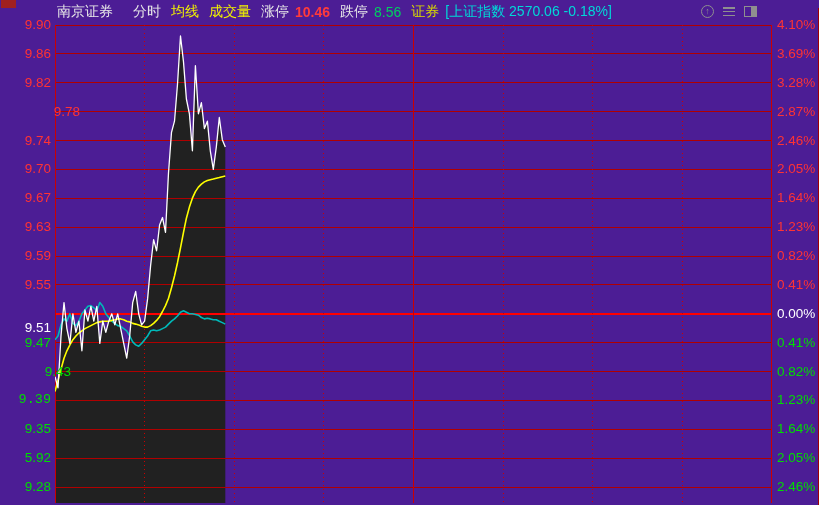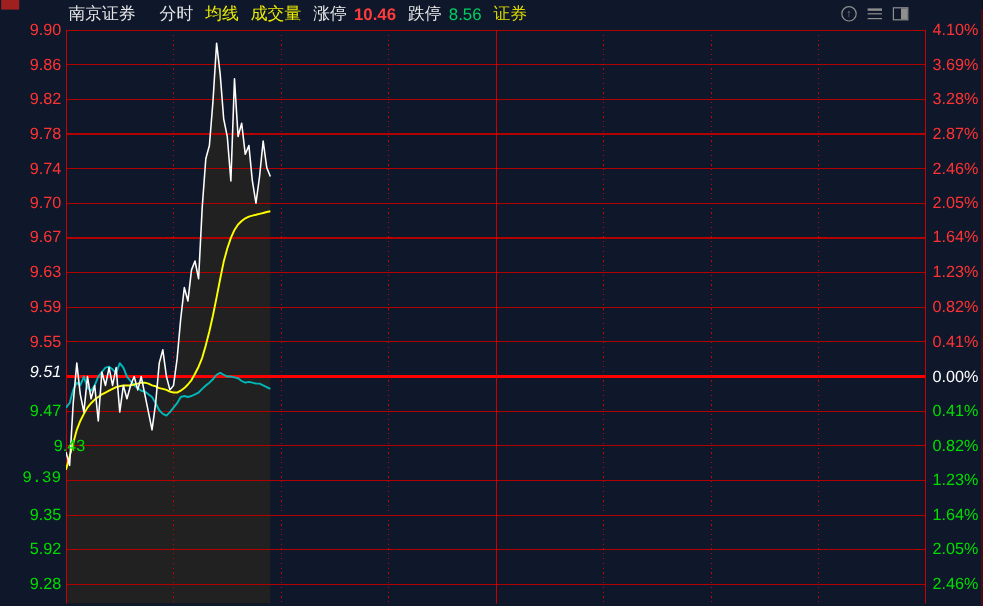--- a/index.html
+++ b/index.html
@@ -1,16 +1,16 @@
 <!DOCTYPE html>
 <html><head>
 <meta charset="utf-8">
 <style>
   html,body{margin:0;padding:0;background:#000;}
-  #app{position:relative;width:819px;height:505px;background:#0f172a;overflow:hidden;
+  #app{position:relative;width:819px;height:505px;background:#4c1d95;overflow:hidden;
        font-family:"Liberation Sans","DejaVu Sans",sans-serif;}
   
   #header{position:absolute;left:0;top:0;width:819px;height:24px;display:flex;
           align-items:center;padding-left:57px;box-sizing:border-box;font-size:14px;white-space:nowrap;}
   .h-white{color:#e8e8e8;}
   .h-yellow{color:#f0f000;}
   .h-red{color:#ff3b3b;font-weight:bold;}
   .h-green{color:#00d060;}
   .h-cyan{color:#00d8d8;}
   .h-oliveyellow{color:#d8d800;}
@@ -41,20 +41,21 @@
   <div id="header">
     <span class="h-white mr20">南京证券</span>
     <span class="h-white mr10">分时</span>
     <span class="h-yellow mr10">均线</span>
     <span class="h-yellow mr10">成交量</span>
     <span class="h-white mr6">涨停</span>
     <span class="h-red mr10">10.46</span>
     <span class="h-white mr6">跌停</span>
     <span class="h-green mr10">8.56</span>
     <span class="h-oliveyellow mr6">证券</span>
+    <span class="h-cyan">[上证指数 2570.06 -0.18%]</span>
   </div>
 
   <div id="hdr-icons">
     <div class="icon-circle">↑</div>
     <div class="icon-menu">
         <i></i>
         <i></i>
         <i></i>
       </div>
     <div class="icon-panel"></div>
@@ -94,28 +95,28 @@
         <polyline points="0.0,314.7 3.0,311.0 6.0,299.9 9.0,293.9 11.9,296.2 14.9,288.8 17.9,298.4 20.9,300.6 23.9,296.2 26.9,288.8 29.9,285.0 32.9,281.3 35.9,280.6 38.8,282.8 41.8,285.8 44.8,277.6 47.8,281.3 50.8,288.8 53.8,292.5 56.8,296.2 59.8,298.4 62.7,300.6 65.7,301.3 68.7,303.6 71.7,305.8 74.7,311.0 77.7,316.9 80.7,319.9 83.7,321.3 86.6,318.4 89.6,314.7 92.6,311.0 95.6,305.8 98.6,305.0 101.6,305.8 104.6,305.0 107.5,303.6 110.5,302.1 113.5,299.1 116.5,296.2 119.5,293.9 122.5,291.0 125.5,287.3 128.5,285.8 131.4,287.3 134.4,288.8 137.4,288.8 140.4,289.5 143.4,290.2 146.4,292.5 149.4,293.9 152.4,293.2 155.3,293.9 158.3,294.7 161.3,294.7 164.3,296.2 167.3,297.6 170.3,299.1" fill="none" stroke="#00b8b8" stroke-width="1.6" stroke-linejoin="round"></polyline>
         <polyline points="0.0,366.5 3.0,355.4 6.0,344.3 9.0,333.2 11.9,325.8 14.9,319.9 17.9,314.7 20.9,311.0 23.9,308.0 26.9,305.8 29.9,303.6 32.9,302.1 35.9,300.6 38.8,299.1 41.8,297.6 44.8,296.9 47.8,296.2 50.8,296.2 53.8,296.2 56.8,295.4 59.8,294.7 62.7,293.9 65.7,293.9 68.7,294.7 71.7,296.2 74.7,296.9 77.7,298.4 80.7,299.1 83.7,299.9 86.6,301.3 89.6,302.1 92.6,302.1 95.6,300.6 98.6,298.4 101.6,295.4 104.6,291.7 107.5,286.5 110.5,280.6 113.5,273.2 116.5,262.8 119.5,251.0 122.5,237.7 125.5,222.8 128.5,207.3 131.4,193.2 134.4,182.1 137.4,173.2 140.4,166.6 143.4,162.1 146.4,159.2 149.4,156.9 152.4,155.5 155.3,154.7 158.3,154.0 161.3,153.2 164.3,152.5 167.3,151.7 170.3,151.0" fill="none" stroke="#ffff00" stroke-width="1.6" stroke-linejoin="round"></polyline>
         <polyline points="0.0,351.7 3.0,362.8 6.0,311.0 9.0,277.6 11.9,303.6 14.9,318.4 17.9,288.8 20.9,307.3 23.9,296.2 26.9,325.8 29.9,285.0 32.9,296.2 35.9,281.3 38.8,296.2 41.8,281.3 44.8,318.4 47.8,296.2 50.8,307.3 53.8,296.2 56.8,288.8 59.8,299.9 62.7,288.8 65.7,303.6 68.7,318.4 71.7,333.2 74.7,311.0 77.7,277.6 80.7,266.5 83.7,288.8 86.6,299.9 89.6,296.2 92.6,273.9 95.6,240.6 98.6,214.7 101.6,225.8 104.6,199.9 107.5,192.5 110.5,207.3 113.5,148.0 116.5,107.3 119.5,96.2 122.5,59.2 125.5,11.0 128.5,37.0 131.4,74.0 134.4,88.8 137.4,125.8 140.4,40.7 143.4,88.8 146.4,77.7 149.4,103.6 152.4,96.2 155.3,125.8 158.3,144.3 161.3,122.1 164.3,92.5 167.3,114.7 170.3,122.1" fill="none" stroke="#ffffff" stroke-width="1.3" stroke-linejoin="round"></polyline>
       </svg>
     </div>
 
   <div id="left-axis">
       <div class="axis-label al-left" style="top: 17px; color: rgb(255, 51, 51);">9.90</div>
       <div class="axis-label al-left" style="top: 45.9px; color: rgb(255, 51, 51);">9.86</div>
       <div class="axis-label al-left" style="top: 74.8px; color: rgb(255, 51, 51);">9.82</div>
-      <div class="axis-label al-left" style="top: 103.6px; color: rgb(255, 51, 51);">9.78</div>
+      <div class="axis-label al-left" style="top: 103.6px; color: rgb(255, 51, 51); padding-left: 29px;">9.78</div>
       <div class="axis-label al-left" style="top: 132.5px; color: rgb(255, 51, 51);">9.74</div>
       <div class="axis-label al-left" style="top: 161.4px; color: rgb(255, 51, 51);">9.70</div>
       <div class="axis-label al-left" style="top: 190.3px; color: rgb(255, 51, 51);">9.67</div>
       <div class="axis-label al-left" style="top: 219.1px; color: rgb(255, 51, 51);">9.63</div>
       <div class="axis-label al-left" style="top: 248px; color: rgb(255, 51, 51);">9.59</div>
       <div class="axis-label al-left" style="top: 276.9px; color: rgb(255, 51, 51);">9.55</div>
-      <div class="axis-label al-left" style="top: 302px; color: rgb(255, 255, 255); font-style: italic;">9.51</div>
+      <div class="axis-label al-left" style="top: 320px; color: rgb(255, 255, 255);">9.51</div>
       <div class="axis-label al-left" style="top: 334.6px; color: rgb(0, 221, 0);">9.47</div>
       <div class="axis-label al-left" style="top: 363.5px; color: rgb(0, 221, 0); padding-left: 20px;">9.43</div>
       <div class="axis-label al-left" style="top: 392.4px; color: rgb(0, 221, 0); font-family: Liberation Mono, monospace;">9.39</div>
       <div class="axis-label al-left" style="top: 421.3px; color: rgb(0, 221, 0);">9.35</div>
       <div class="axis-label al-left" style="top: 450.1px; color: rgb(0, 221, 0);">5.92</div>
       <div class="axis-label al-left" style="top: 479px; color: rgb(0, 221, 0);">9.28</div>
     </div>
   <div id="right-axis">
       <div class="axis-label al-right" style="top: 17px; color: rgb(255, 51, 51);">4.10%</div>
       <div class="axis-label al-right" style="top: 45.9px; color: rgb(255, 51, 51);">3.69%</div>

